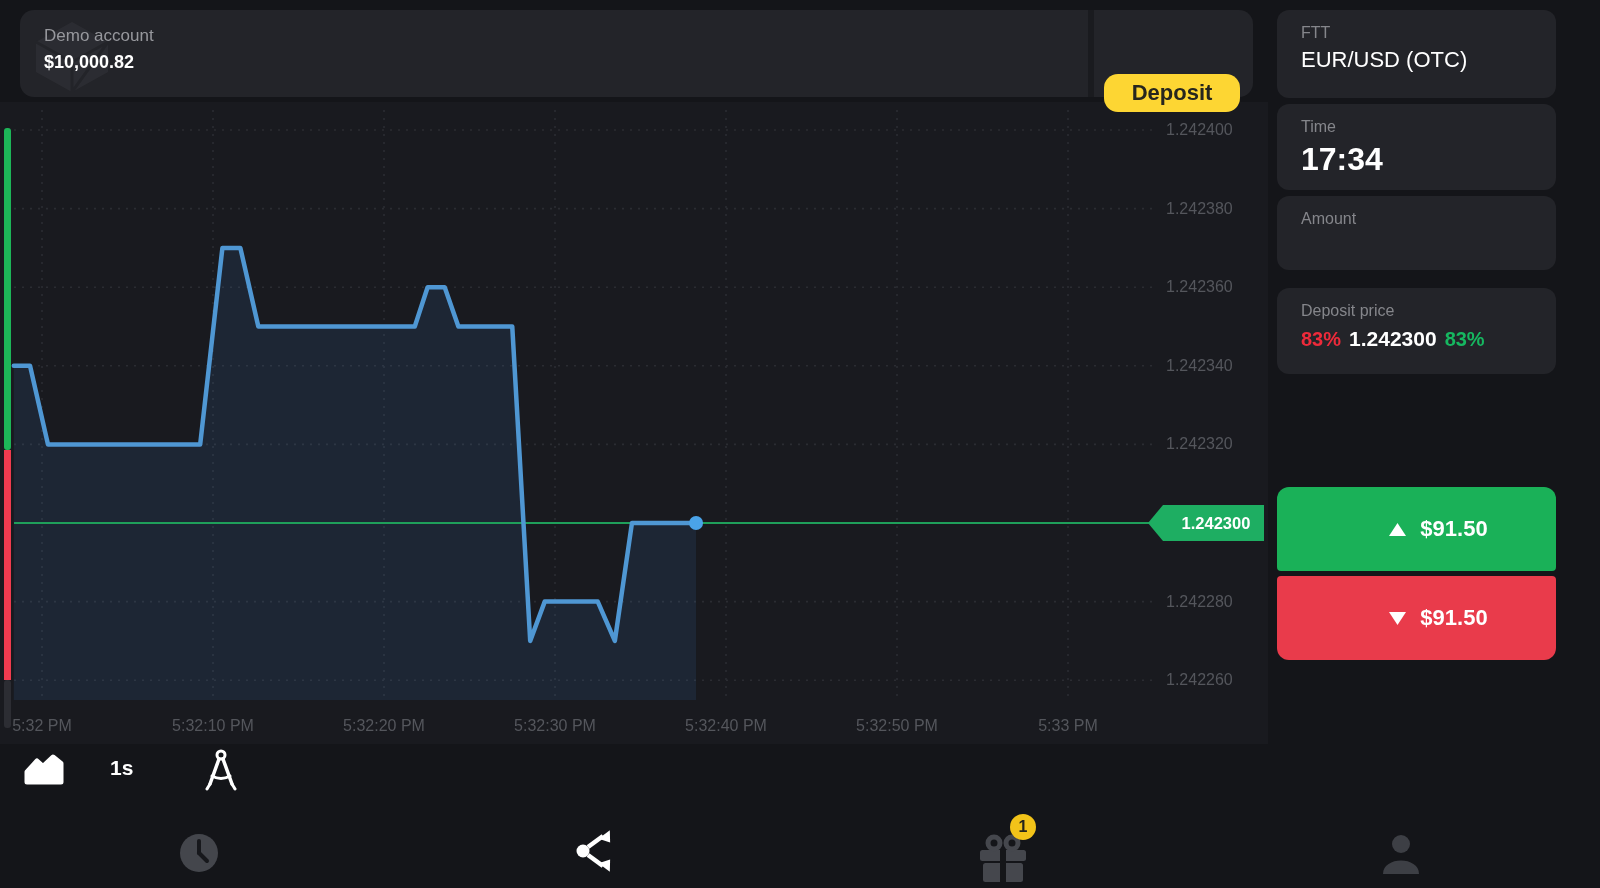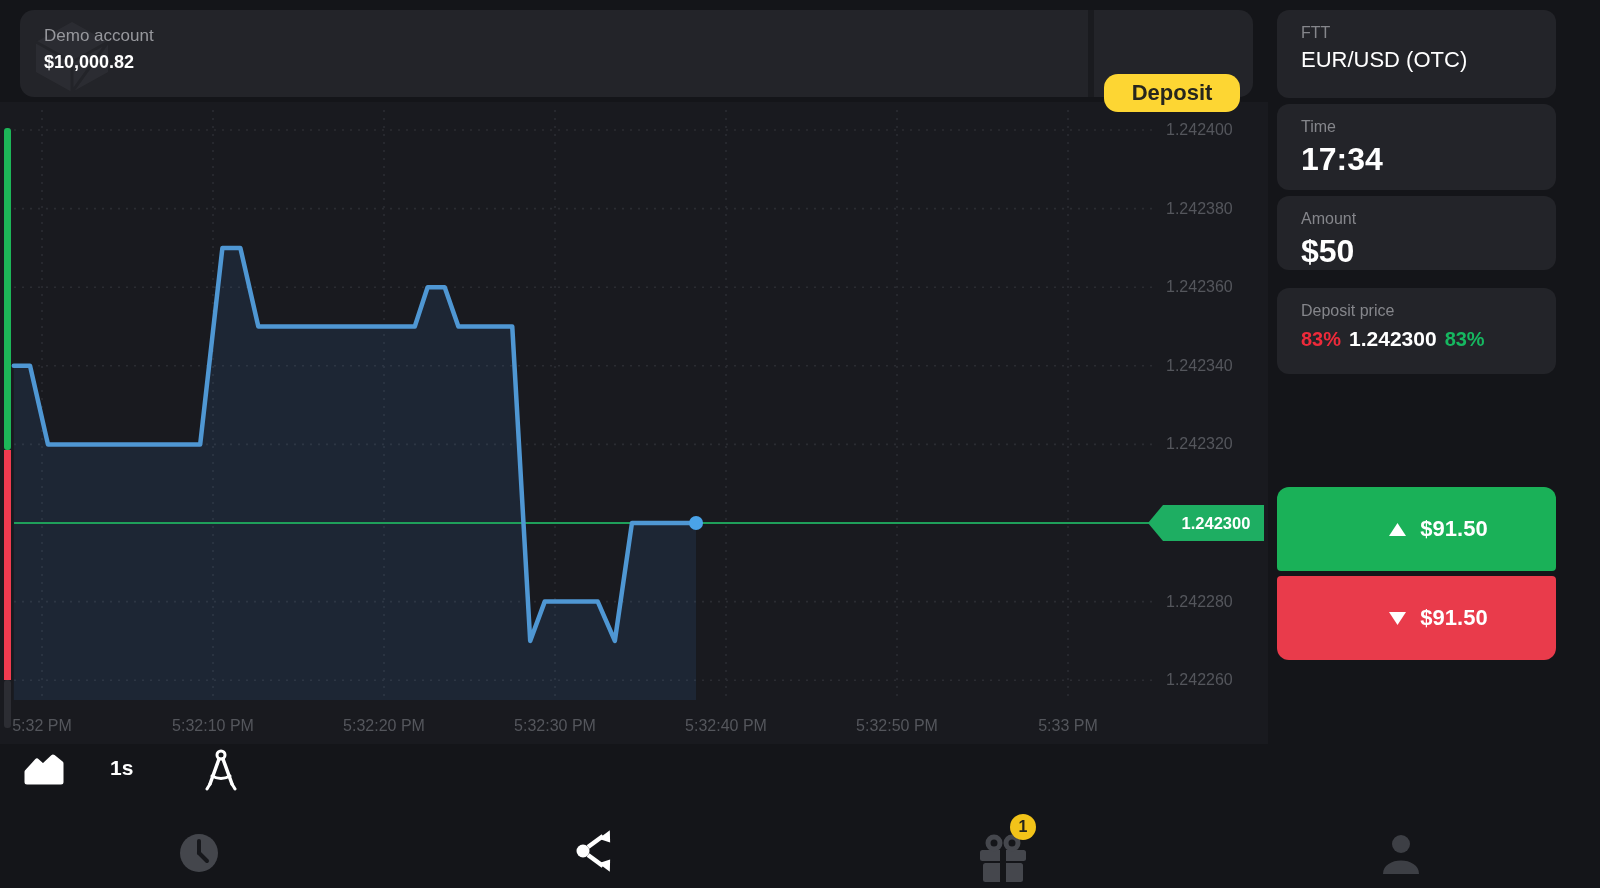--- a/index.html
+++ b/index.html
@@ -121,21 +121,20 @@
   <div class="val">EUR/USD (OTC)</div>
 </div>
 
 <div class="abs card time-card">
   <div class="lab">Time</div>
   <div class="val">17:34</div>
 </div>
 
 <div class="abs card amount-card">
   <div class="lab">Amount</div>
-  <div class="val">$50</div>
 </div>
 
 <div class="abs card strike-card">
   <div class="lab">Deposit price</div>
   <div class="strike-row">
     <span class="pct-down">83%</span>
     <span class="strike-val">1.242300</span>
     <span class="pct-up">83%</span>
   </div>
 </div>

